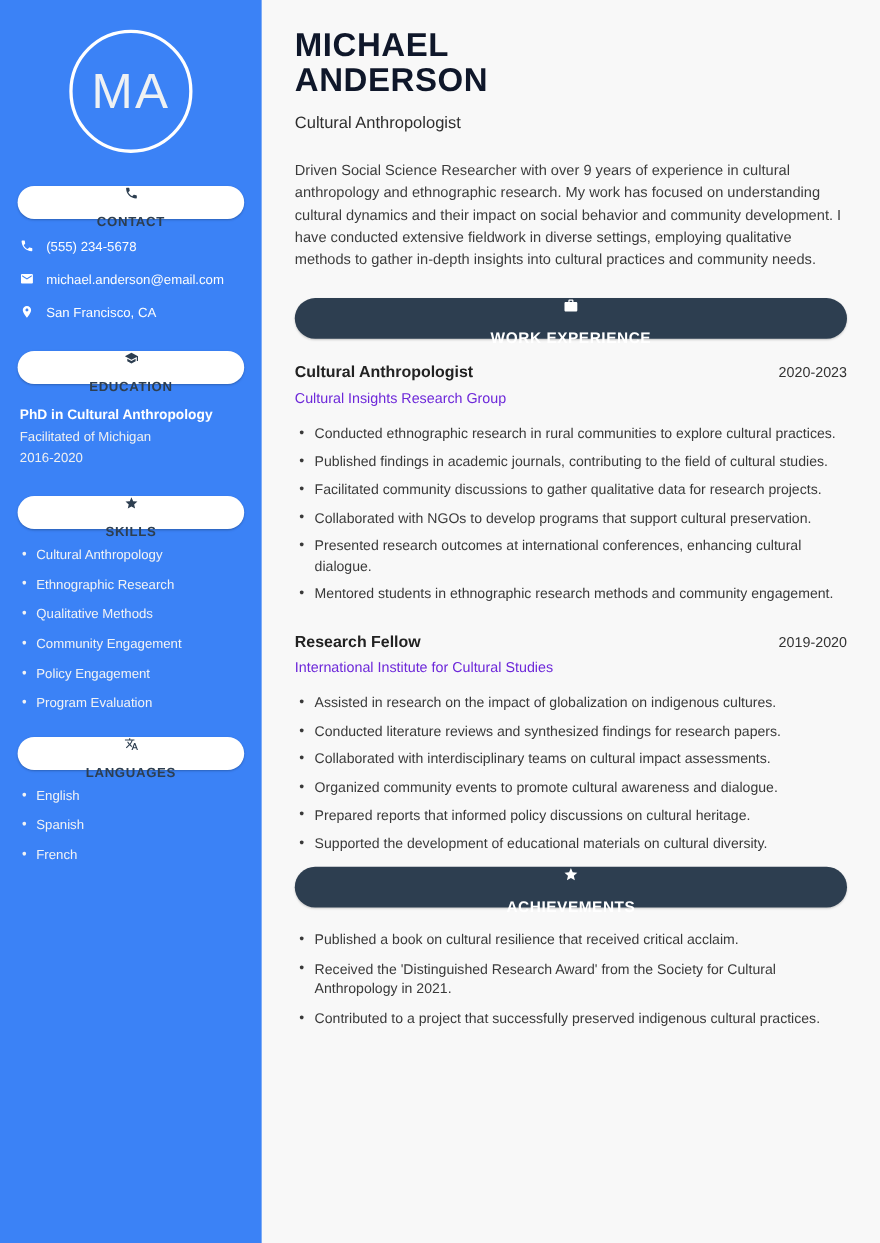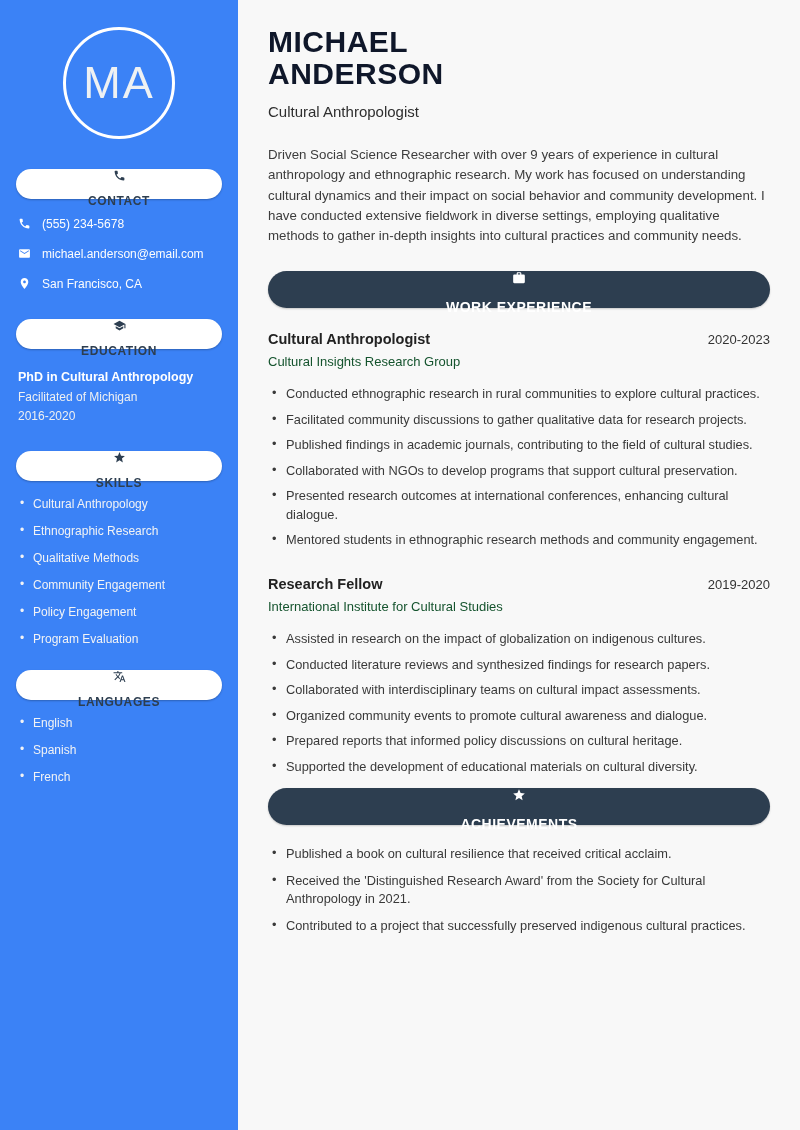--- a/index.html
+++ b/index.html
@@ -95,21 +95,21 @@
   }
   .banner svg { width:14px; height:14px; fill:#ffffff; flex-shrink:0; }
 
   .job-head {
     margin-top:23px;
     display:flex; justify-content:space-between; align-items:baseline;
   }
   .job-head.second { margin-top:26px; }
   .job-title { font-size:14.5px; font-weight:bold; color:#222; }
   .job-dates { font-size:13px; color:#333; }
-  .company { margin-top:7px; font-size:13px; color:#14532d; }
+  .company { margin-top:7px; font-size:13px; color:#6d28d9; }
 
   .bullets { list-style:none; margin-top:16px; padding-left:4px; }
   .bullets li {
     position:relative; padding-left:14px;
     font-size:12.8px; color:#393939;
     line-height:1.45;
     margin-bottom:7px;
   }
   .bullets li::before { content:"•"; position:absolute; left:0; top:-1px; color:#393939; }
 
@@ -211,22 +211,22 @@
     <span>WORK EXPERIENCE</span>
   </div>
 
   <div class="job-head">
     <span class="job-title">Cultural Anthropologist</span>
     <span class="job-dates">2020-2023</span>
   </div>
   <div class="company">Cultural Insights Research Group</div>
   <ul class="bullets">
     <li>Conducted ethnographic research in rural communities to explore cultural practices.</li>
+    <li>Published findings in academic journals, contributing to the field of cultural studies.</li>
     <li>Facilitated community discussions to gather qualitative data for research projects.</li>
-    <li>Published findings in academic journals, contributing to the field of cultural studies.</li>
     <li>Collaborated with NGOs to develop programs that support cultural preservation.</li>
     <li>Presented research outcomes at international conferences, enhancing cultural dialogue.</li>
     <li>Mentored students in ethnographic research methods and community engagement.</li>
   </ul>
 
   <div class="job-head second">
     <span class="job-title">Research Fellow</span>
     <span class="job-dates">2019-2020</span>
   </div>
   <div class="company">International Institute for Cultural Studies</div>

